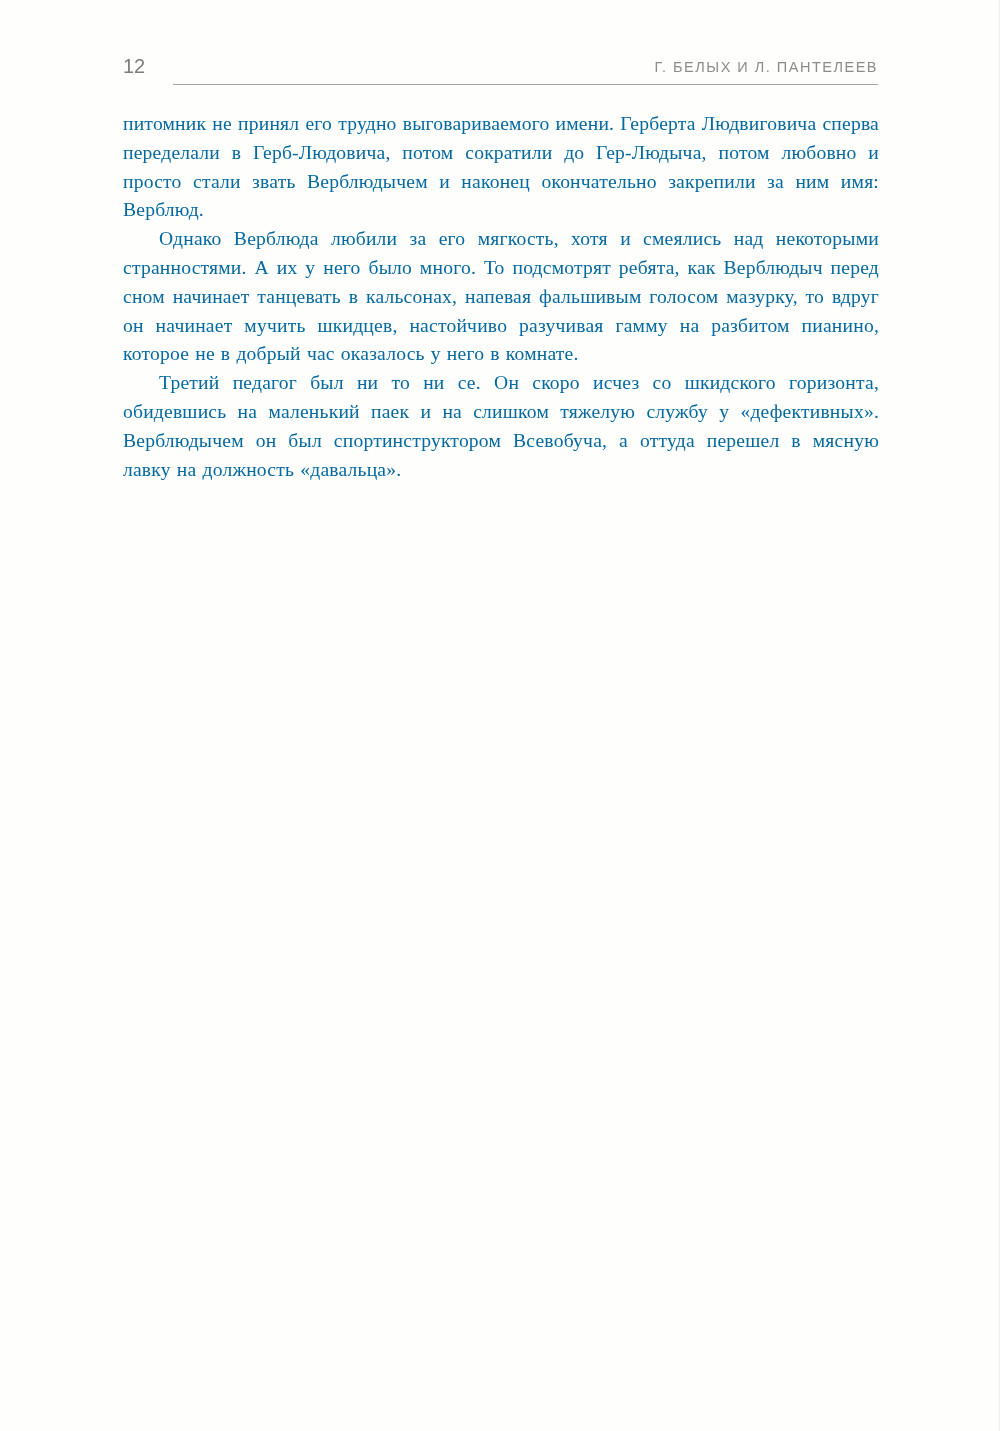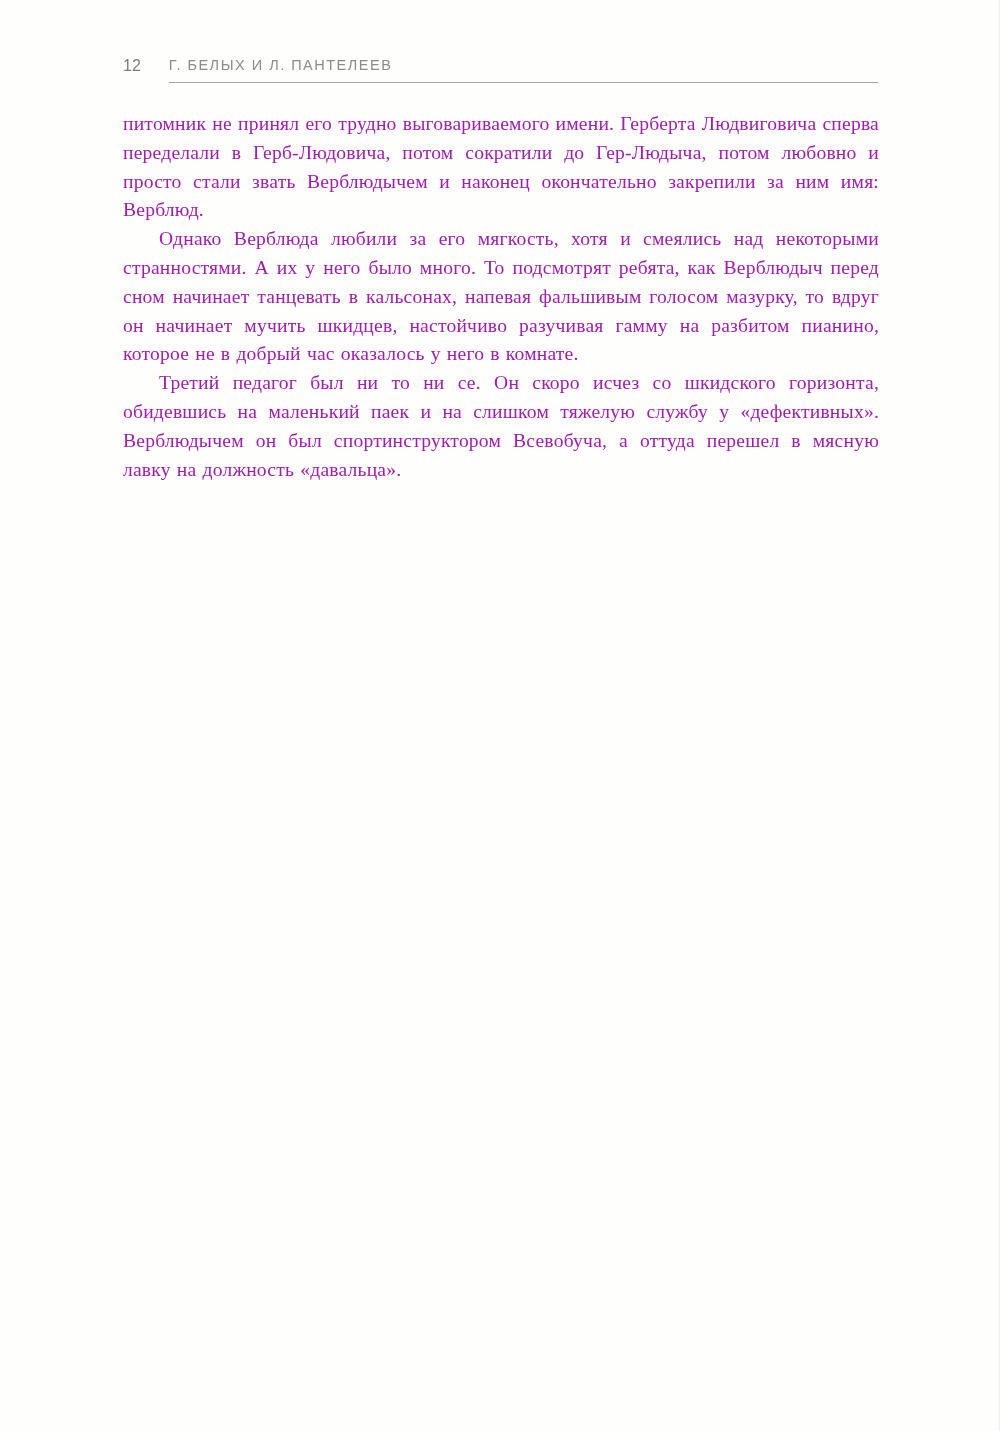--- a/index.html
+++ b/index.html
@@ -28,43 +28,43 @@
     position: absolute;
     top: 56px;
     left: 123px;
     right: 122px;
     display: flex;
     align-items: flex-end;
     font-family: "Liberation Sans", "DejaVu Sans", sans-serif;
     color: #8e8c8a;
   }
   .page-number {
-    font-size: 16px;
+    font-size: 20px;
     line-height: 1;
     padding-bottom: 9px;
     margin-right: 28px;
     color: #7f7d7b;
   }
   .running-head {
     flex: 1;
-    text-align: left;
+    text-align: right;
     border-bottom: 1px solid #a8a6a4;
     padding-bottom: 8px;
   }
   .running-title {
     font-size: 14.5px;
     letter-spacing: 1.5px;
     color: #8e8c8a;
   }
   .page-body {
     position: absolute;
     top: 110px;
     left: 123px;
     width: 756px;
-    color: #a21caf;
+    color: #0369a1;
     font-size: 19.6px;
     line-height: 28.8px;
     text-align: justify;
     letter-spacing: 0.2px;
     word-spacing: 1px;
     hyphens: auto;
     -webkit-hyphens: auto;
   }
   .para {
     margin: 0;

